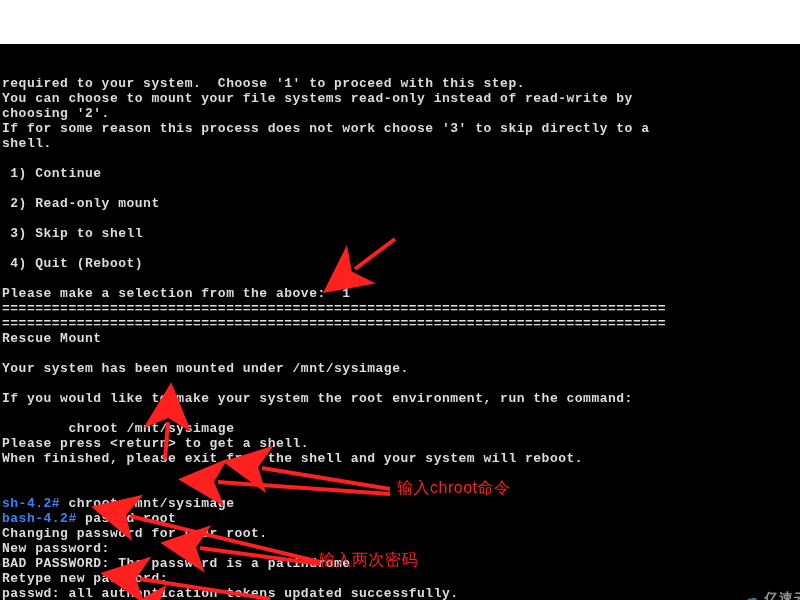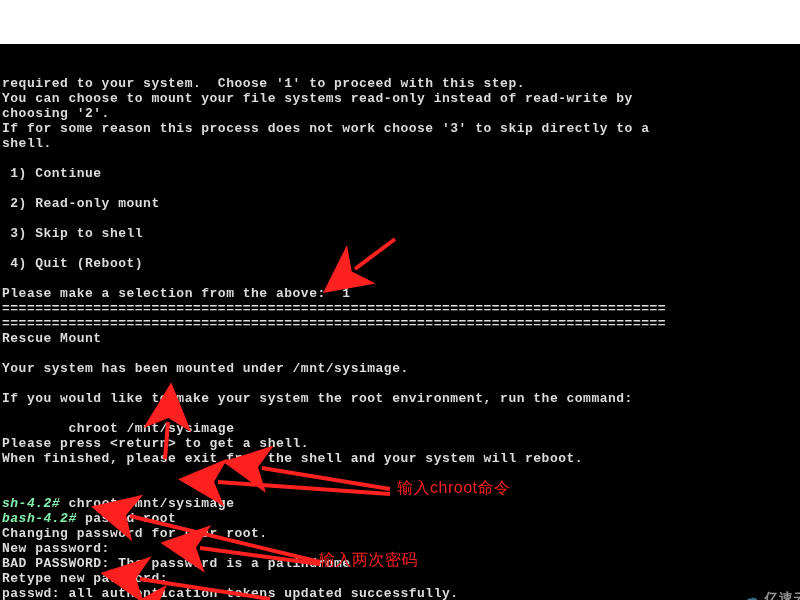--- a/index.html
+++ b/index.html
@@ -21,21 +21,21 @@
     padding: 2px 16px 0 2px;
     white-space: pre;
     width: 796px;
     height: 596px;
     position: relative;
     font-weight: bold;
     letter-spacing: 0.5px;
     margin-top: 44px;
   }
   .line { white-space: pre; }
-  .yellow { color: #86efac; font-style: italic; }
+  .yellow { color: #3b82f6; }
   .statusbar {
     position: absolute;
     bottom: 2px;
     left: 2px;
     right: 2px;
     background: #22aa22;
     color: #000;
     font-weight: bold;
     display: flex;
     height: 30px;

